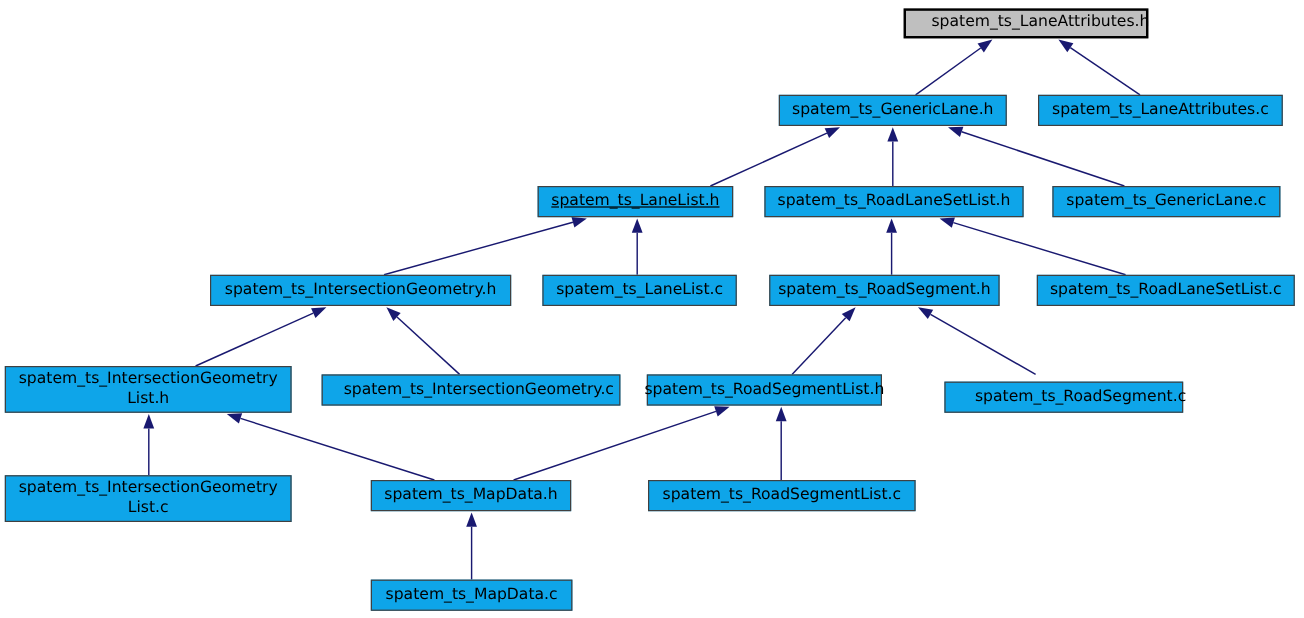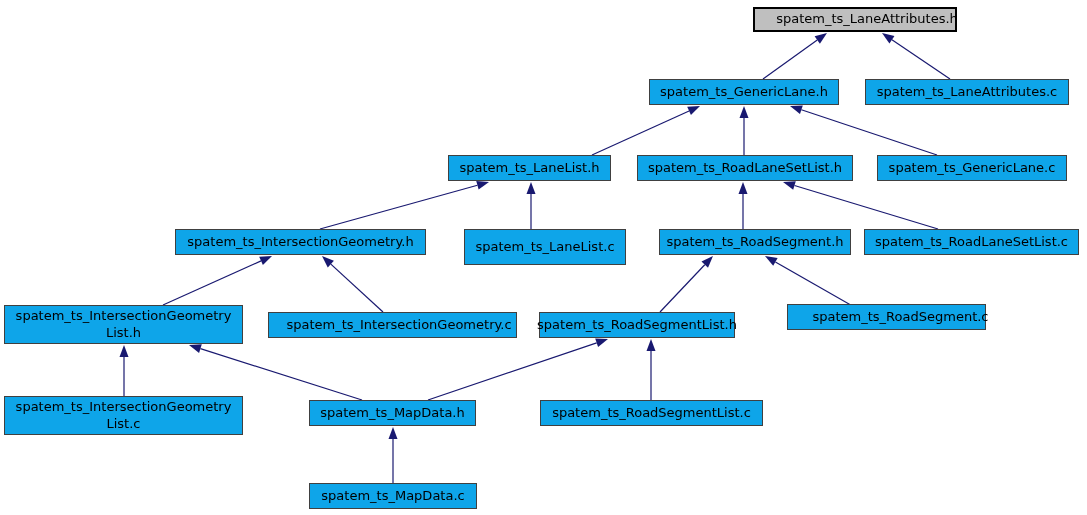--- a/index.html
+++ b/index.html
@@ -103,31 +103,31 @@
       </g>
       <g>
         <line x1="393" y1="483" x2="393" y2="439" class="edge-line"></line>
         <polygon points="393,427 397.5,439 388.5,439" class="edge-head"></polygon>
       </g>
     </svg>
   <div id="node-layer">
       <div class="node highlight" style="left: 753px; top: 7px; width: 204px; height: 25px; padding-left: 24px;">spatem_ts_LaneAttributes.h</div>
       <div class="node" style="left: 649px; top: 79px; width: 190px; height: 26px;">spatem_ts_GenericLane.h</div>
       <div class="node" style="left: 865px; top: 79px; width: 204px; height: 26px;">spatem_ts_LaneAttributes.c</div>
-      <div class="node" style="left: 448px; top: 155px; width: 163px; height: 26px;">spatem_ts_LaneList.h</div>
+      <div class="node" style="left: 448px; top: 155px; width: 163px; height: 26px; text-decoration: underline;">spatem_ts_LaneList.h</div>
       <div class="node" style="left: 637px; top: 155px; width: 216px; height: 26px;">spatem_ts_RoadLaneSetList.h</div>
       <div class="node" style="left: 877px; top: 155px; width: 190px; height: 26px;">spatem_ts_GenericLane.c</div>
       <div class="node" style="left: 175px; top: 229px; width: 251px; height: 26px;">spatem_ts_IntersectionGeometry.h</div>
-      <div class="node" style="left: 464px; top: 229px; width: 162px; height: 36px;">spatem_ts_LaneList.c</div>
-      <div class="node" style="left: 659px; top: 229px; width: 192px; height: 26px;">spatem_ts_RoadSegment.h</div>
+      <div class="node" style="left: 452px; top: 229px; width: 162px; height: 26px;">spatem_ts_LaneList.c</div>
+      <div class="node" style="left: 641px; top: 229px; width: 192px; height: 26px;">spatem_ts_RoadSegment.h</div>
       <div class="node" style="left: 864px; top: 229px; width: 215px; height: 26px;">spatem_ts_RoadLaneSetList.c</div>
       <div class="node" style="left: 4px; top: 305px; width: 239px; height: 39px;">spatem_ts_IntersectionGeometry
 List.h</div>
       <div class="node" style="left: 268px; top: 312px; width: 249px; height: 26px; padding-left: 13px;">spatem_ts_IntersectionGeometry.c</div>
       <div class="node" style="left: 539px; top: 312px; width: 196px; height: 26px;">spatem_ts_RoadSegmentList.h</div>
-      <div class="node" style="left: 787px; top: 304px; width: 199px; height: 26px; padding-left: 28px;">spatem_ts_RoadSegment.c</div>
+      <div class="node" style="left: 787px; top: 318px; width: 199px; height: 26px; padding-left: 28px;">spatem_ts_RoadSegment.c</div>
       <div class="node" style="left: 4px; top: 396px; width: 239px; height: 39px;">spatem_ts_IntersectionGeometry
 List.c</div>
       <div class="node" style="left: 309px; top: 400px; width: 167px; height: 26px;">spatem_ts_MapData.h</div>
       <div class="node" style="left: 540px; top: 400px; width: 223px; height: 26px;">spatem_ts_RoadSegmentList.c</div>
       <div class="node" style="left: 309px; top: 483px; width: 168px; height: 26px;">spatem_ts_MapData.c</div>
     </div>
 </div>
 
 </body></html>

